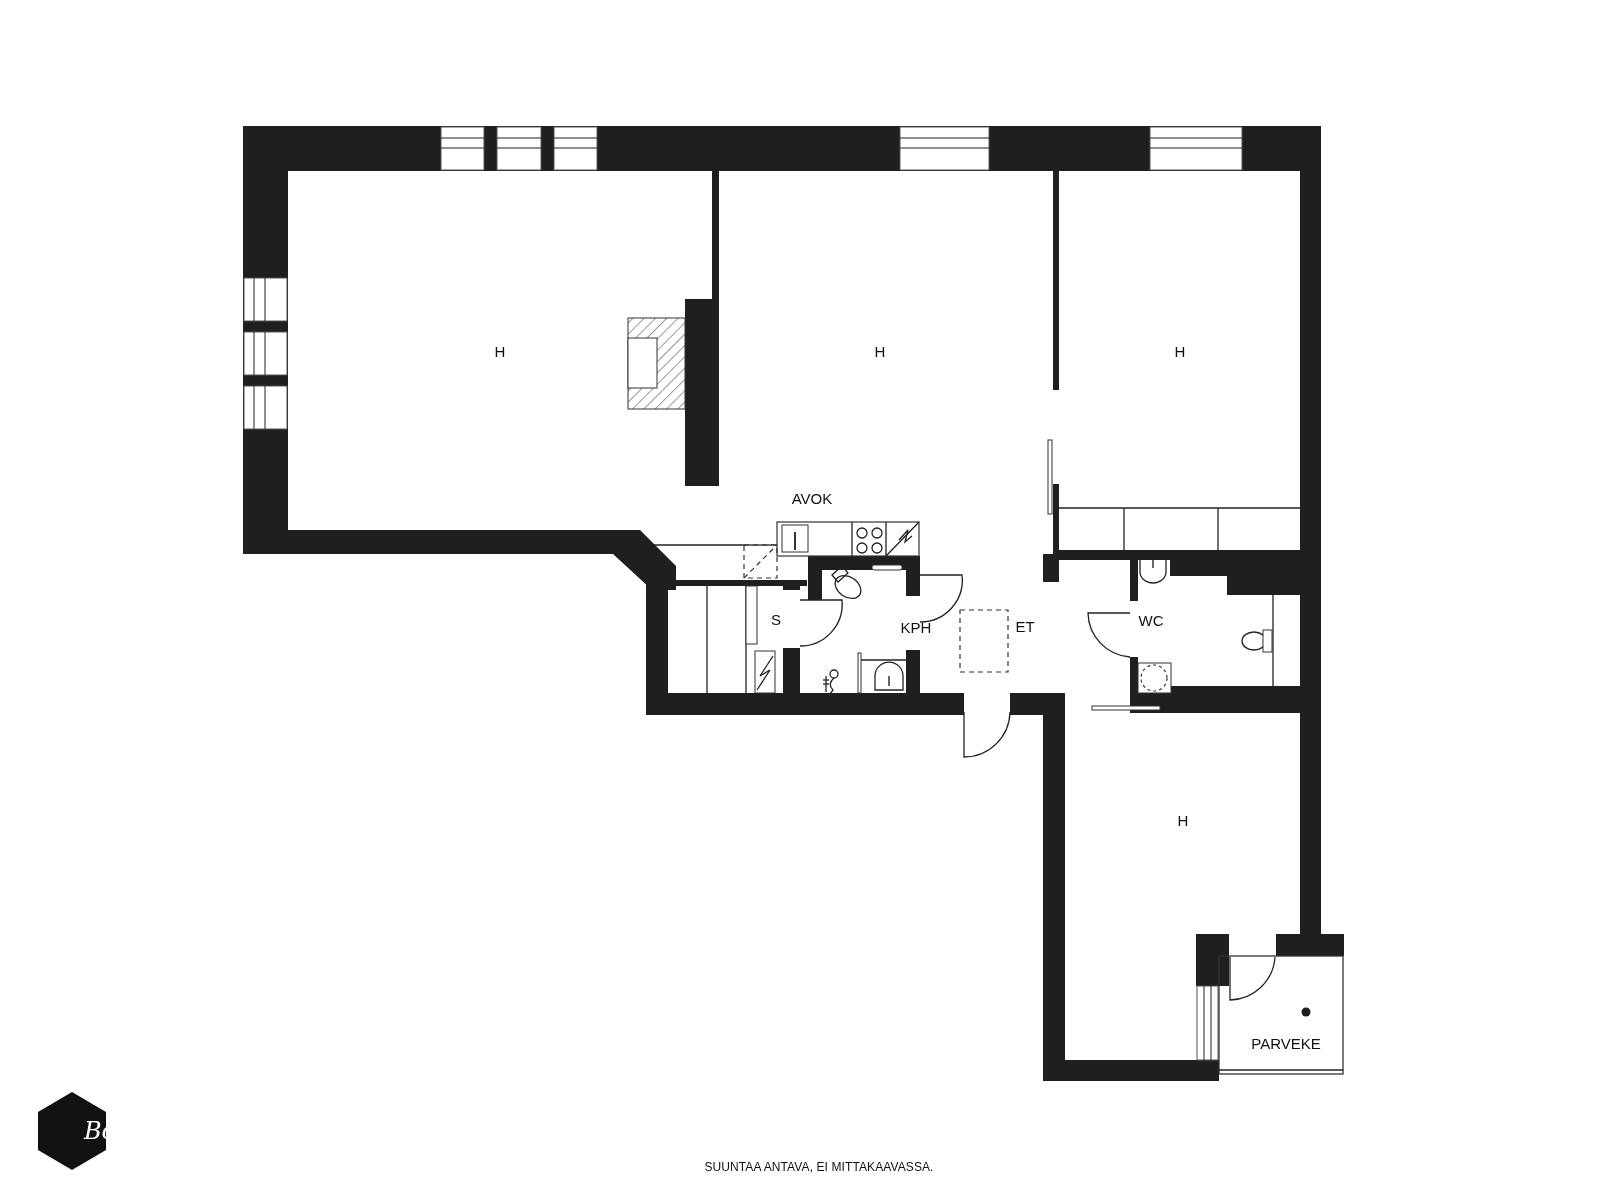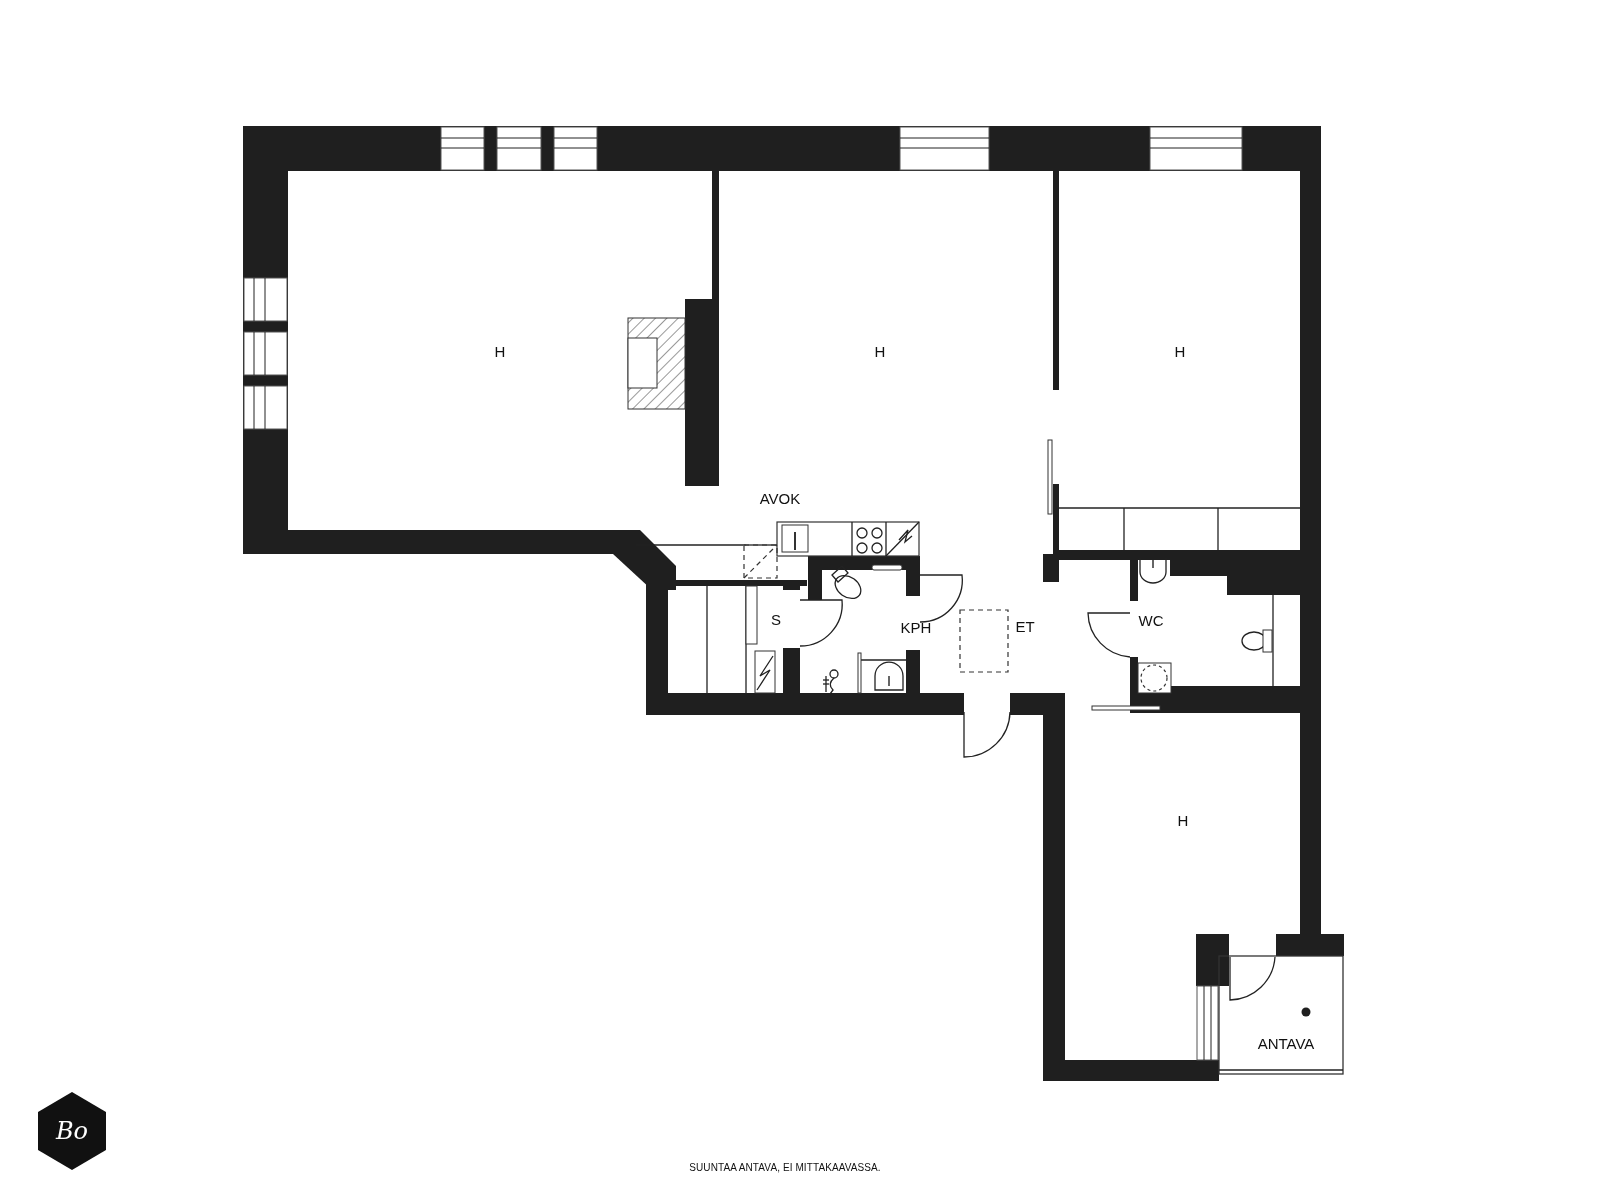--- a/index.html
+++ b/index.html
@@ -3,23 +3,23 @@
 <meta charset="utf-8">
 <style>
   html,body{margin:0;padding:0;background:#fff;}
   body{width:1600px;height:1200px;position:relative;overflow:hidden;font-family:"Liberation Sans",sans-serif;}
   #plan{position:absolute;left:0;top:0;width:1600px;height:1200px;}
   .wall{fill:#1f1f1f;}
   .line{stroke:#222;stroke-width:1.3;fill:none;}
   .wfill{fill:#fff;stroke:#555;stroke-width:1;}
   .dash{stroke:#333;stroke-width:1.2;fill:none;stroke-dasharray:5 4;}
   .label{position:absolute;font-size:15px;color:#111;transform:translate(-50%,-50%);white-space:nowrap;}
-  .footer{position:absolute;left:785px;top:1167px;transform:translate(-50%,-50%);font-size:10px;color:#111;letter-spacing:0.1px;}
+  .footer{position:absolute;left:819px;top:1167px;transform:translate(-50%,-50%);font-size:12px;color:#111;letter-spacing:0.1px;}
   .logo{position:absolute;left:38px;top:1092px;width:68px;height:78px;}
-  .logo-text{position:absolute;left:0;top:0;width:68px;height:78px;display:flex;align-items:center;justify-content:center;color:#fff;font-family:"DejaVu Serif",serif;font-style:italic;font-size:24px;}
+  .logo-text{position:absolute;left:0;top:0;width:68px;height:78px;display:flex;align-items:center;justify-content:center;color:#fff;font-family:"DejaVu Serif",serif;font-style:italic;font-size:24px;padding-left:28px;}
 </style>
 </head>
 <body>
 
 <svg id="plan" viewBox="0 0 1600 1200" xmlns="http://www.w3.org/2000/svg">
   <defs>
     <pattern id="hatch" width="8" height="8" patternUnits="userSpaceOnUse" patternTransform="rotate(45)">
       <line x1="0" y1="0" x2="0" y2="8" stroke="#333" stroke-width="1"></line>
     </pattern>
   </defs>
@@ -200,27 +200,27 @@
   <g>
     <rect x="1219" y="956" width="124" height="118" fill="none" stroke="#333" stroke-width="1.3"></rect>
     <line class="line" x1="1219" y1="1070" x2="1343" y2="1070"></line>
     <circle cx="1306" cy="1012" r="4.5" fill="#1f1f1f"></circle>
   </g>
 </svg>
 
 <div class="label" style="left:500px;top:351px;">H</div>
 <div class="label" style="left:880px;top:351px;">H</div>
 <div class="label" style="left:1180px;top:351px;">H</div>
-<div class="label" style="left:780px;top:498px;">AVOK</div>
+<div class="label" style="left:812px;top:498px;">AVOK</div>
 <div class="label" style="left:776px;top:619px;">S</div>
 <div class="label" style="left:916px;top:627px;">KPH</div>
 <div class="label" style="left:1025px;top:626px;text-align:center;">ET</div>
 <div class="label" style="left:1151px;top:620px;">WC</div>
 <div class="label" style="left:1183px;top:820px;">H</div>
-<div class="label" style="left:1286px;top:1043px;">ANTAVA</div>
+<div class="label" style="left:1286px;top:1043px;">PARVEKE</div>
 
 <div class="logo">
   <svg width="68" height="78" viewBox="0 0 68 78">
     <polygon points="34,0 68,20 68,58 34,78 0,58 0,20" fill="#111"></polygon>
   </svg>
   <div class="logo-text">Bo</div>
 </div>
 
 <div class="footer">SUUNTAA ANTAVA, EI MITTAKAAVASSA.</div>
 

